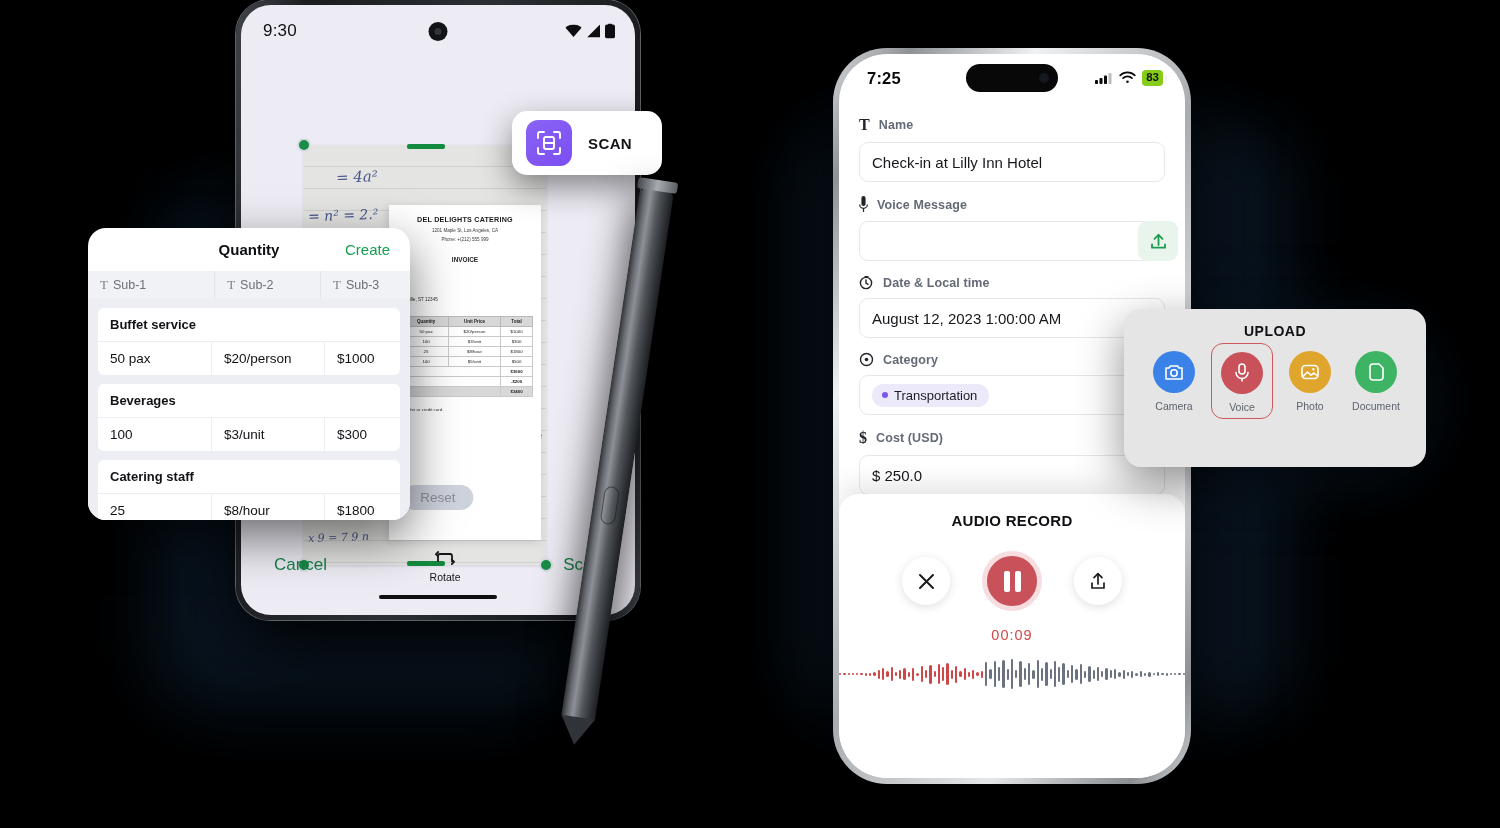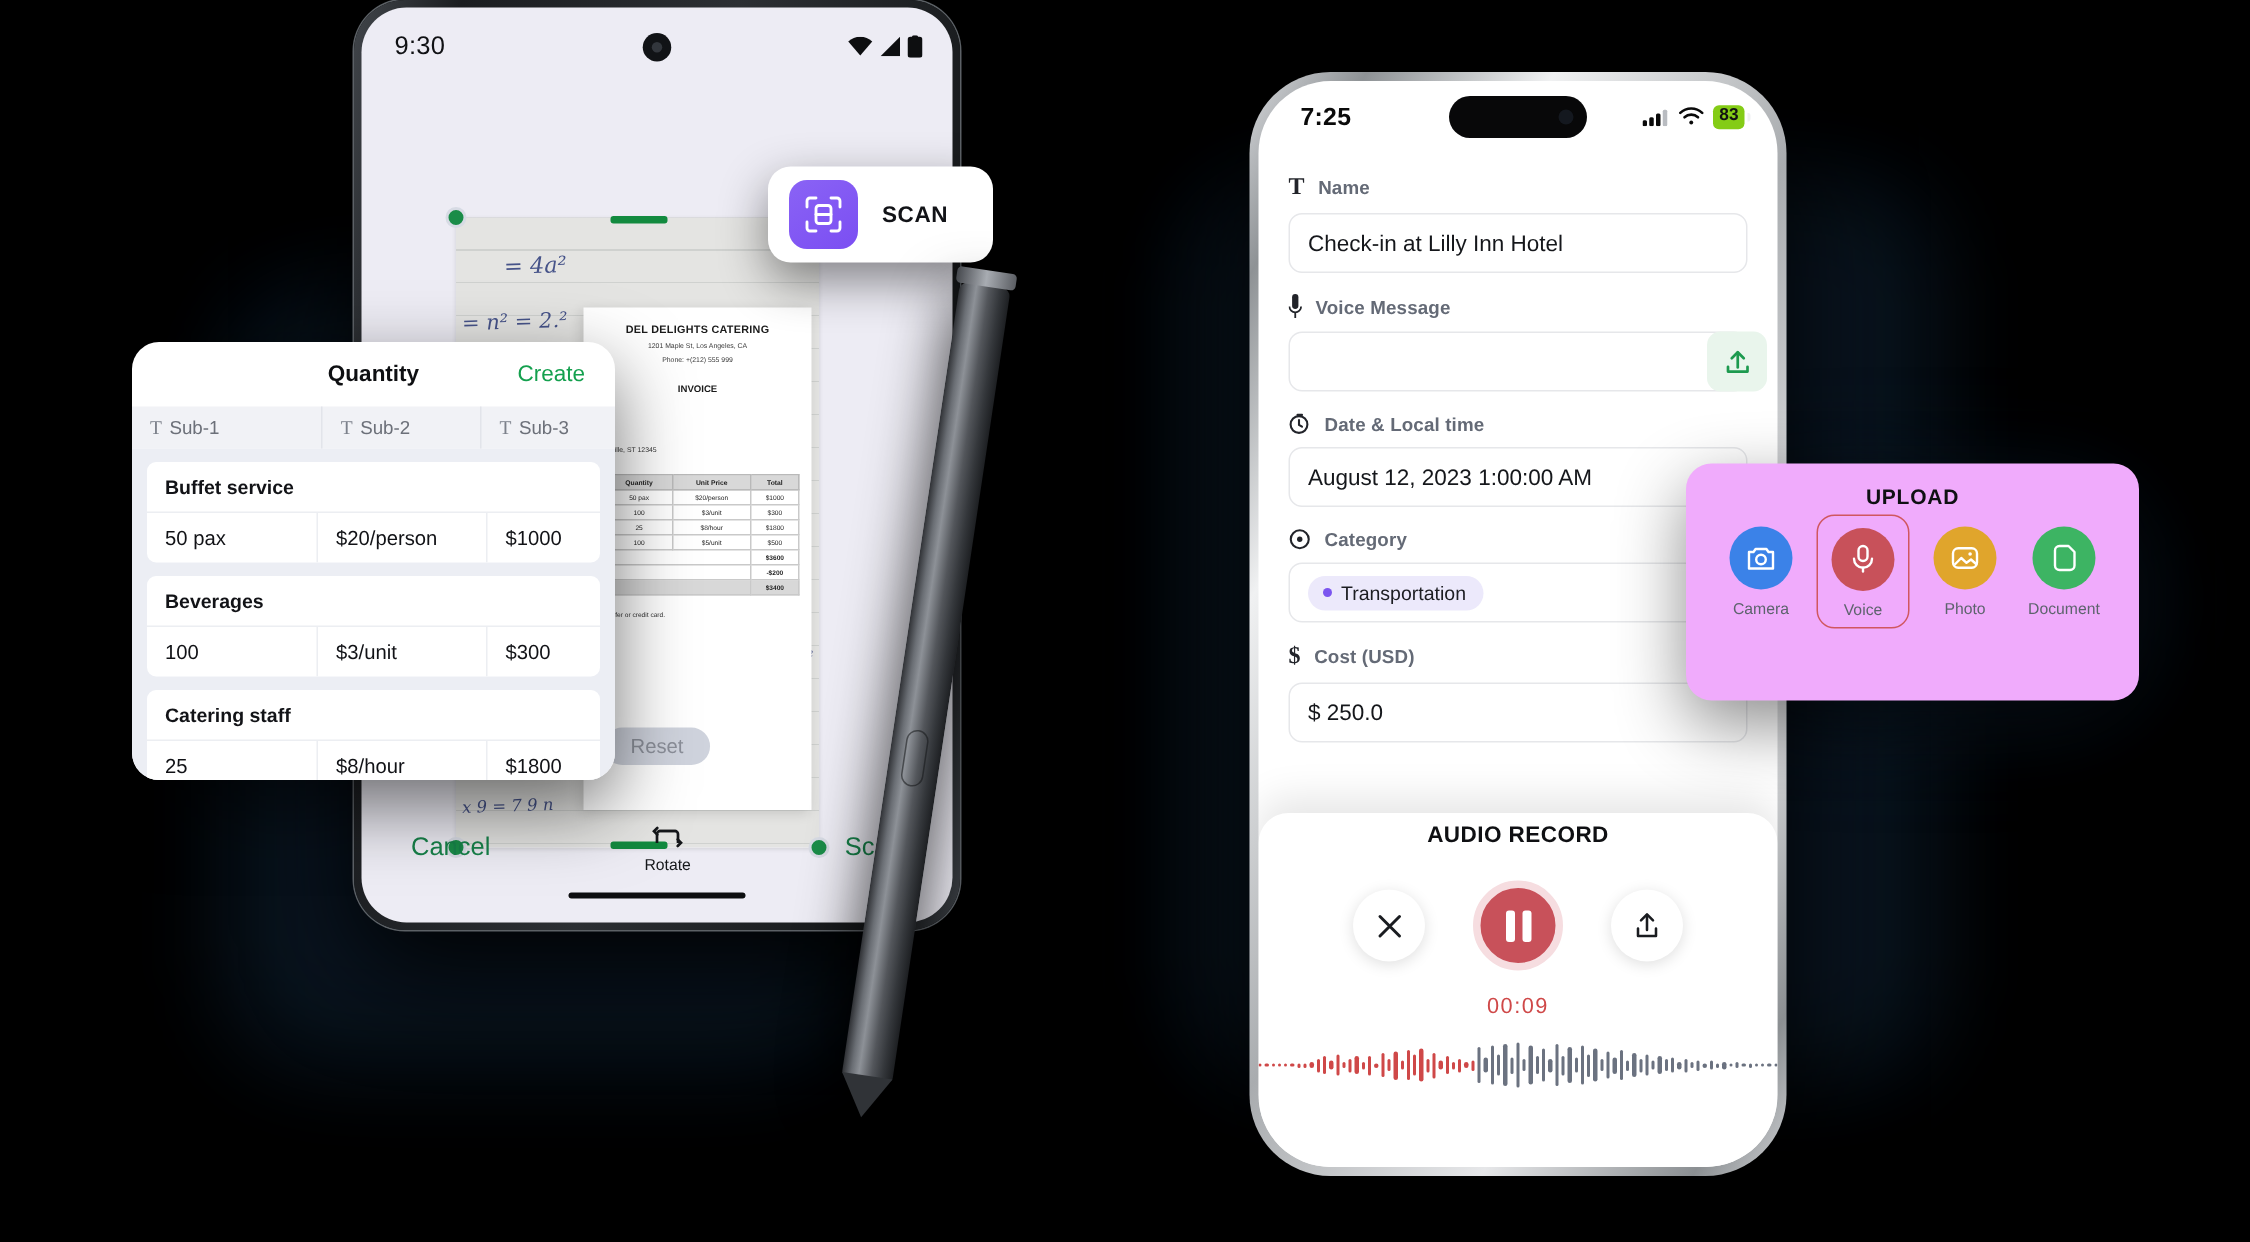--- a/index.html
+++ b/index.html
@@ -239,24 +239,24 @@
   }
   .chip-dot { width:6px;height:6px;border-radius:50%;background:#7b55ef;}
   .voice-box { position:relative; }
   .voice-upload {
     position:absolute; right:-14px; top:-1px; width:40px;height:40px;border-radius:9px;
     background:#e9f5ec; display:flex;align-items:center;justify-content:center;
   }
 
   
   #audio-sheet {
-    position:absolute; left:0; right:0; bottom:0; height:236px;
+    position:absolute; left:0; right:0; bottom:0; height:284px;
     background:#fff; border-radius:20px 20px 46px 46px;
     box-shadow: 0 -10px 26px rgba(0,0,0,.10);
-    padding-top:6px; text-align:center;
+    padding-top:18px; text-align:center;
   }
   .audio-title { font-size:15px; font-weight:700; color:#0f1013; letter-spacing:.3px;}
   .audio-controls {
     display:flex; align-items:center; justify-content:center; gap:32px; margin-top:22px;
   }
   .ctrl-sm {
     width:48px;height:48px;border-radius:50%;background:#fff;
     box-shadow:0 2px 10px rgba(0,0,0,.13);
     display:flex;align-items:center;justify-content:center;
   }
@@ -266,21 +266,21 @@
     display:flex;align-items:center;justify-content:center;gap:5px;
   }
   .ctrl-rec i { width:6px;height:21px;border-radius:2px;background:#fff;display:block;}
   .audio-timer { margin-top:16px; font-size:14.5px; color:#cf4848; letter-spacing:1px;}
   .wave { margin-top:14px; height:34px; display:flex; align-items:center; justify-content:center; gap:2px;}
   .wave b { display:block; width:2.4px; border-radius:2px; }
 
   
   #upload-card {
     position:absolute; left:1124px; top:309px; width:302px; height:158px;
-    background:#f0abfc; border-radius:17px; box-shadow:0 16px 46px rgba(0,0,0,.45);
+    background:#e5e5e5; border-radius:17px; box-shadow:0 16px 46px rgba(0,0,0,.45);
     padding-top:14px;
   }
   .up-title { text-align:center; font-size:14px; font-weight:700; color:#0f1013; letter-spacing:.5px;}
   .up-row { display:flex; justify-content:center; align-items:flex-start; gap:8px; margin-top:12px;}
   .up-item { width:58px; text-align:center; }
   .up-item.sel {
     border:1.6px solid #d0575f; border-radius:12px; padding:8px 4px 5px; width:62px;
     margin-top:-8px;
   }
   .up-circle {

